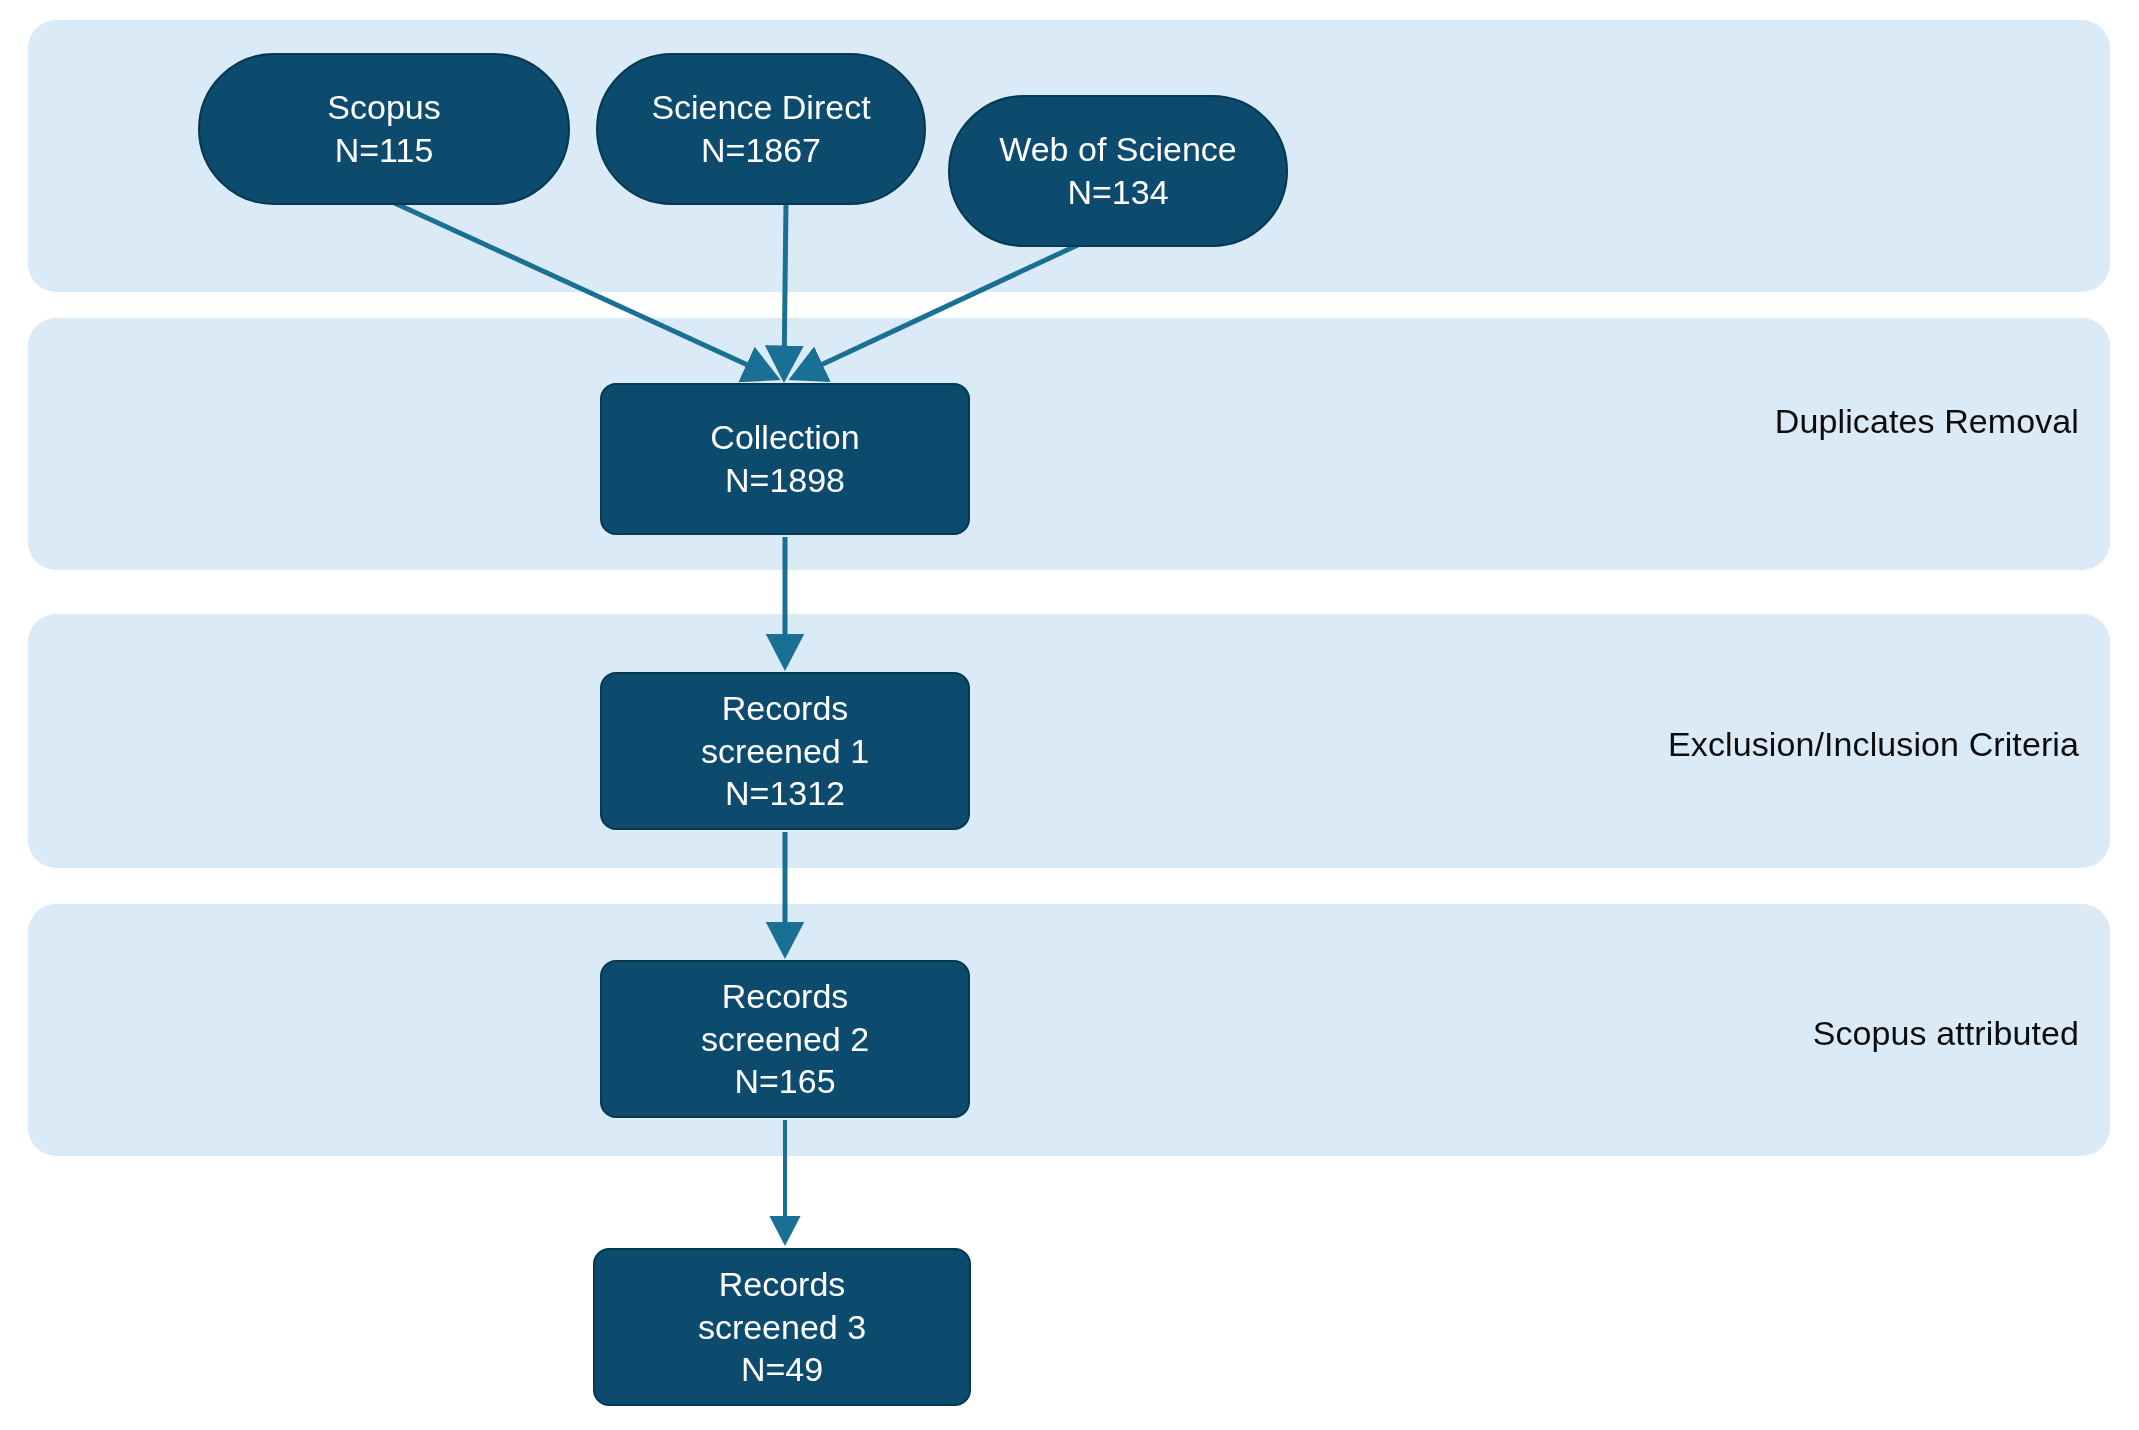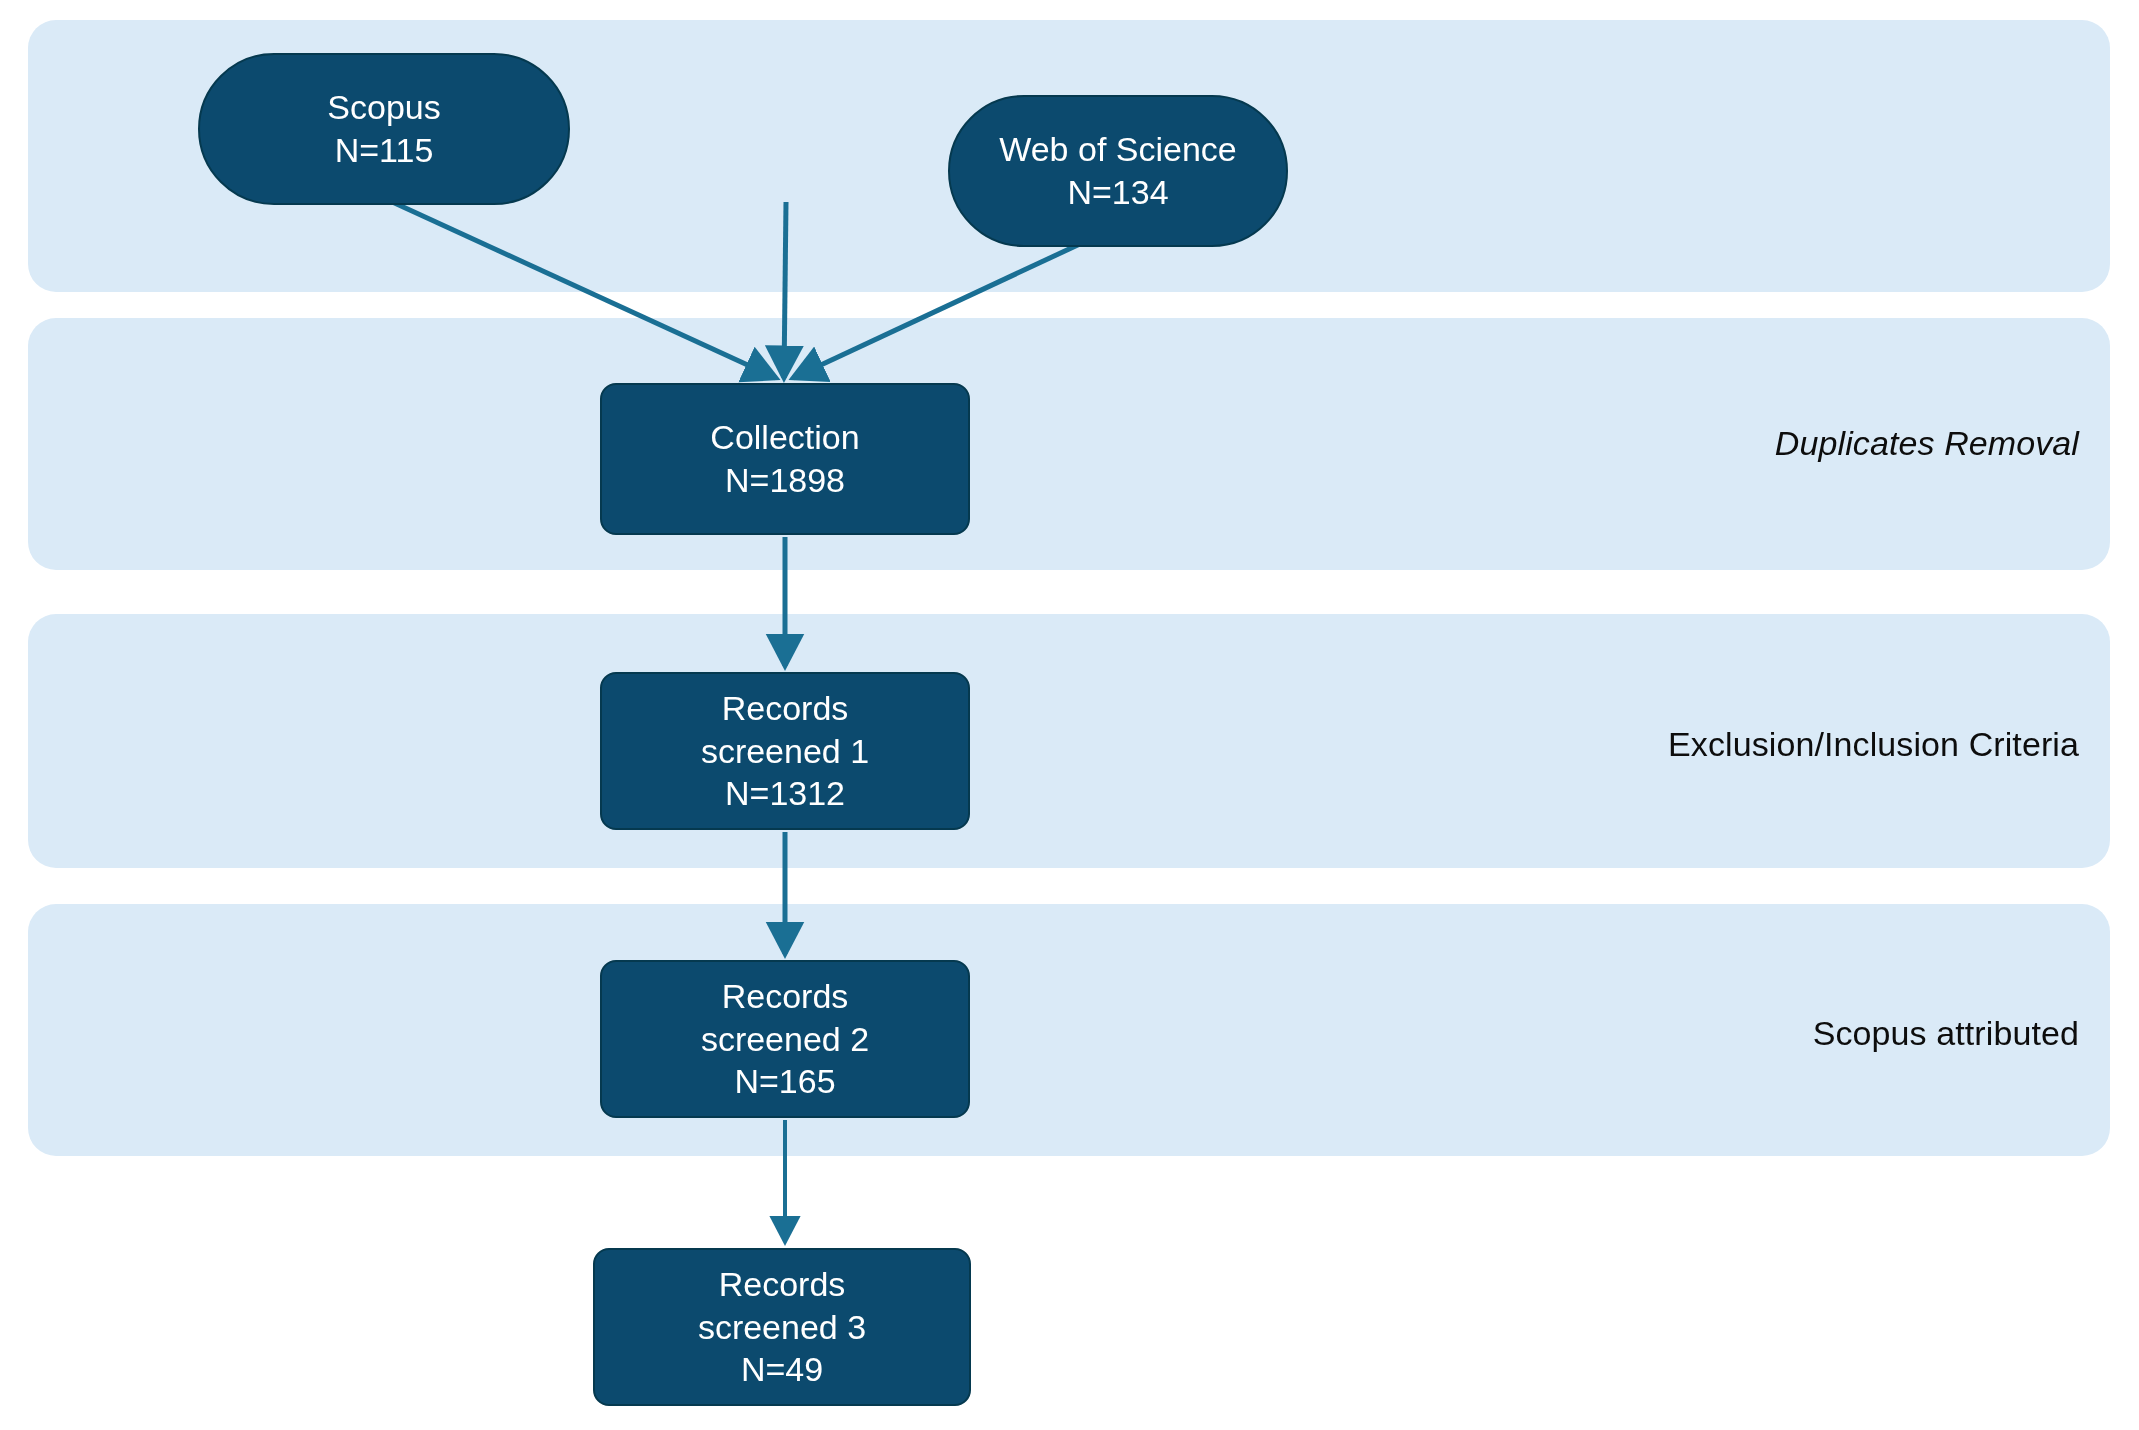--- a/index.html
+++ b/index.html
@@ -34,21 +34,21 @@
     position: absolute;
     right: 60px;
     text-align: right;
     color: #0d0d0d;
     font-size: 34px;
     line-height: 1.28;
     white-space: pre-line;
     letter-spacing: 0.1px;
   }
   #band-label-0 { top: 104px; }
-  #band-label-1 { top: 422px; font-style: italic; }
+  #band-label-1 { top: 400px; }
   #band-label-2 { top: 723px; }
   #band-label-3 { top: 1012px; }
 
   
   .node {
     position: absolute;
     background: #0c4a6e;
     border: 2px solid #05394f;
     color: #ffffff;
     display: flex;
@@ -112,20 +112,22 @@
 
     <path d="M 785 537 L 785 666" stroke="#1a6f94" stroke-width="5" fill="none" marker-end="url(#arrowhead)"></path>
 
     <path d="M 785 832 L 785 954" stroke="#1a6f94" stroke-width="5" fill="none" marker-end="url(#arrowhead)"></path>
 
     <path d="M 785 1120 L 785 1242" stroke="#1a6f94" stroke-width="4" fill="none" marker-end="url(#arrowhead)"></path>
   </svg>
 
   <div class="node pill" id="node-scopus">Scopus
 N=115</div>
+  <div class="node pill" id="node-sciencedirect">Science Direct
+N=1867</div>
   <div class="node pill" id="node-wos">Web of Science
 N=134</div>
   <div class="node rect" id="node-collection">Collection
 N=1898</div>
   <div class="node rect" id="node-screened1">Records
 screened 1
 N=1312</div>
   <div class="node rect" id="node-screened2">Records
 screened 2
 N=165</div>

